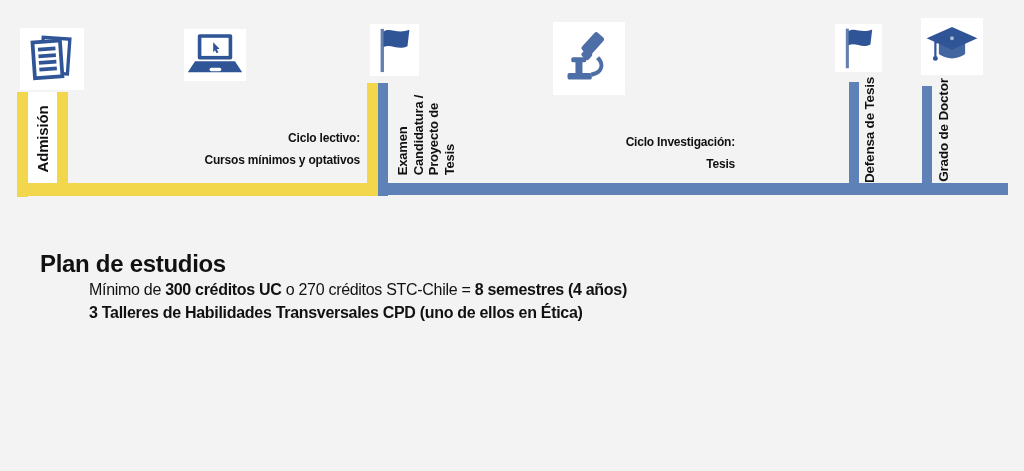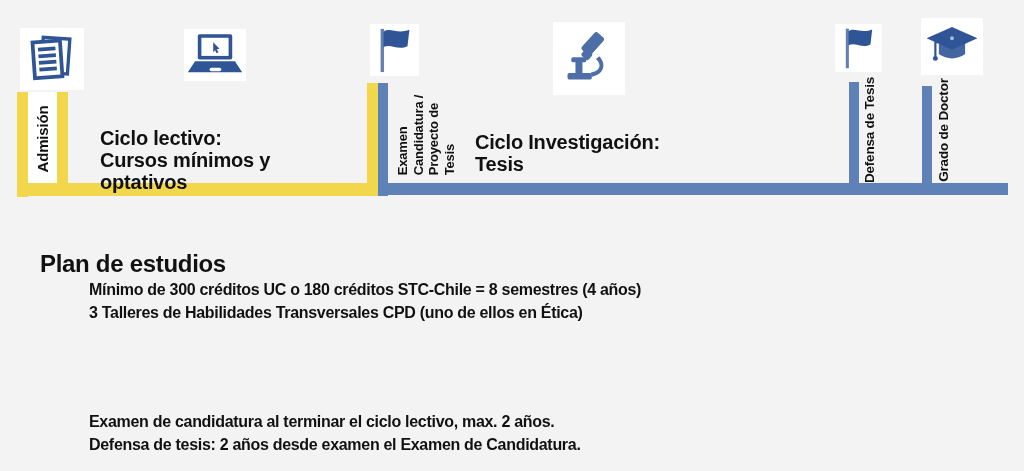--- a/index.html
+++ b/index.html
@@ -28,33 +28,33 @@
     transform:translate(-50%,-50%) rotate(-90deg);
     letter-spacing:-0.2px;color:var(--text);
   }
   .vlabel-multi{
     position:absolute;transform:translate(-50%,-50%) rotate(-90deg);
     font-weight:700;font-size:13px;line-height:15.5px;text-align:left;
     letter-spacing:-0.2px;color:var(--text);
   }
   .vlabel-multi div{white-space:nowrap;}
   .stage-label{
-    position:absolute;text-align:left;font-weight:700;
-    font-size:20px;line-height:22px;letter-spacing:-0.2px;color:var(--text);
+    position:absolute;text-align:right;font-weight:700;
+    font-size:12px;line-height:22px;letter-spacing:-0.2px;color:var(--text);
   }
   .section-heading{
     position:absolute;font-size:24px;font-weight:800;
     letter-spacing:-0.3px;color:var(--text);
   }
   .section-lines{
     position:absolute;font-size:16px;line-height:23px;font-weight:600;
     letter-spacing:-0.3px;color:var(--text);
   }
   .seg-b{font-weight:800;}
-  .seg-n{font-weight:700;}
+  .seg-n{font-weight:400;}
   svg{display:block;}
 </style>
 </head>
 <body>
 
 <div class="canvas">
 
   <div class="bar yellow" style="left:17px;top:92px;width:11px;height:105px;"></div>
   <div class="gap-white" style="left:28px;top:92px;width:29px;height:91px;"></div>
   <div class="bar yellow" style="left:57px;top:92px;width:11px;height:91px;"></div>
@@ -156,23 +156,19 @@
   </div>
 
   <div class="stage-label" style="left:475px;top:131px;width:260px;">
     <div>Ciclo Investigación:</div>
     <div>Tesis</div>
   </div>
 
   <div class="section-heading" style="left:40px;top:250px;">Plan de estudios</div>
 
   <div class="section-lines" style="left:89px;top:278px;">
-    <div><span class="seg-n">Mínimo de </span><span class="seg-b">300 créditos UC </span><span class="seg-n">o 180 créditos STC-Chile = </span><span class="seg-b">8 semestres (4 años)</span></div>
+    <div><span class="seg-n">Mínimo de </span><span class="seg-b">300 créditos UC </span><span class="seg-n">o 270 créditos STC-Chile = </span><span class="seg-b">8 semestres (4 años)</span></div>
     <div>3 Talleres de Habilidades Transversales CPD (uno de ellos en Ética)</div>
   </div>
 
 
-  <div class="section-lines" style="left:89px;top:410px;">
-    <div>Examen de candidatura al terminar el ciclo lectivo, max. 2 años.</div>
-    <div>Defensa de tesis: 2 años desde examen el Examen de Candidatura.</div>
-  </div>
 
 </div>
 
 </body></html>

